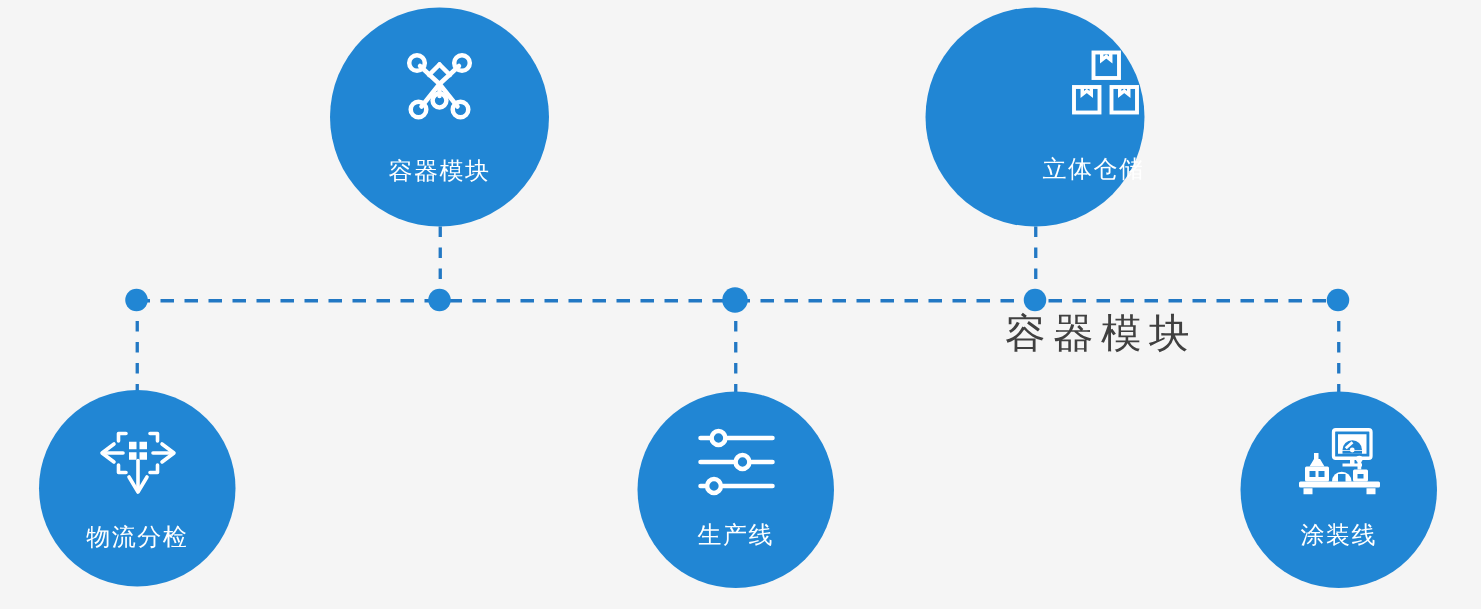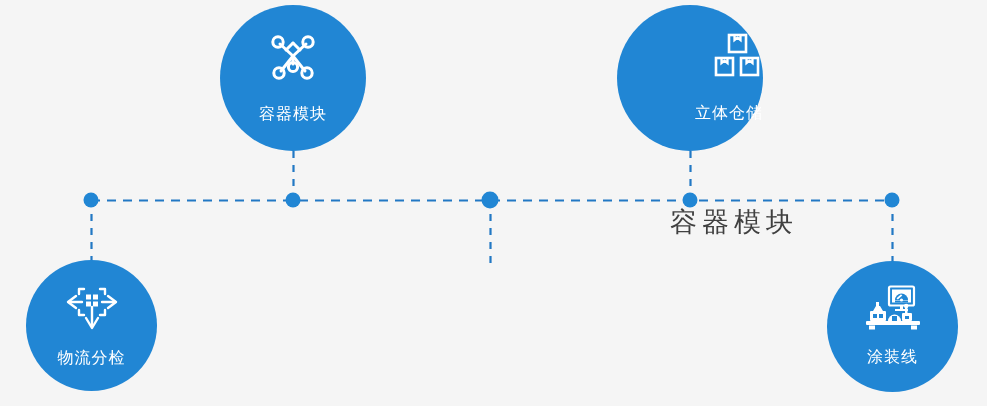--- a/index.html
+++ b/index.html
@@ -156,20 +156,37 @@
           <rect x="21" y="12.5" width="5" height="5"></rect>
           <rect x="28" y="12.5" width="5" height="5"></rect>
           <rect x="21" y="19.5" width="5" height="5"></rect>
           <rect x="28" y="19.5" width="5" height="5"></rect>
         </g>
       </svg>
     </span>
     <span class="cap">物流分检</span>
   </div>
 
+  <div class="node-circle c-bot" id="circle-shengchanxian">
+    <span class="ico">
+      <svg width="54" height="46" viewBox="0 0 54 46" xmlns="http://www.w3.org/2000/svg">
+        <g stroke="#ffffff" stroke-width="3" stroke-linecap="round" fill="none">
+          <line x1="3" y1="7" x2="51" y2="7"></line>
+          <line x1="3" y1="23" x2="51" y2="23"></line>
+          <line x1="3" y1="39" x2="51" y2="39"></line>
+        </g>
+        <g stroke="#ffffff" stroke-width="3" fill="#2186d4">
+          <circle cx="15" cy="7" r="4.6"></circle>
+          <circle cx="31" cy="23" r="4.6"></circle>
+          <circle cx="12" cy="39" r="4.6"></circle>
+        </g>
+      </svg>
+    </span>
+    <span class="cap">生产线</span>
+  </div>
 
   <div class="node-circle c-bot" id="circle-tuzhuangxian">
     <span class="ico">
       <svg width="58" height="46" viewBox="0 0 58 46" xmlns="http://www.w3.org/2000/svg">
         <g fill="none" stroke="#ffffff" stroke-width="2.2">
           <rect x="25" y="1.5" width="25" height="19" rx="1.5"></rect>
         </g>
         <g fill="#ffffff">
           <rect x="28" y="4.5" width="19" height="13"></rect>
           <rect x="36" y="20.5" width="3" height="4"></rect>

